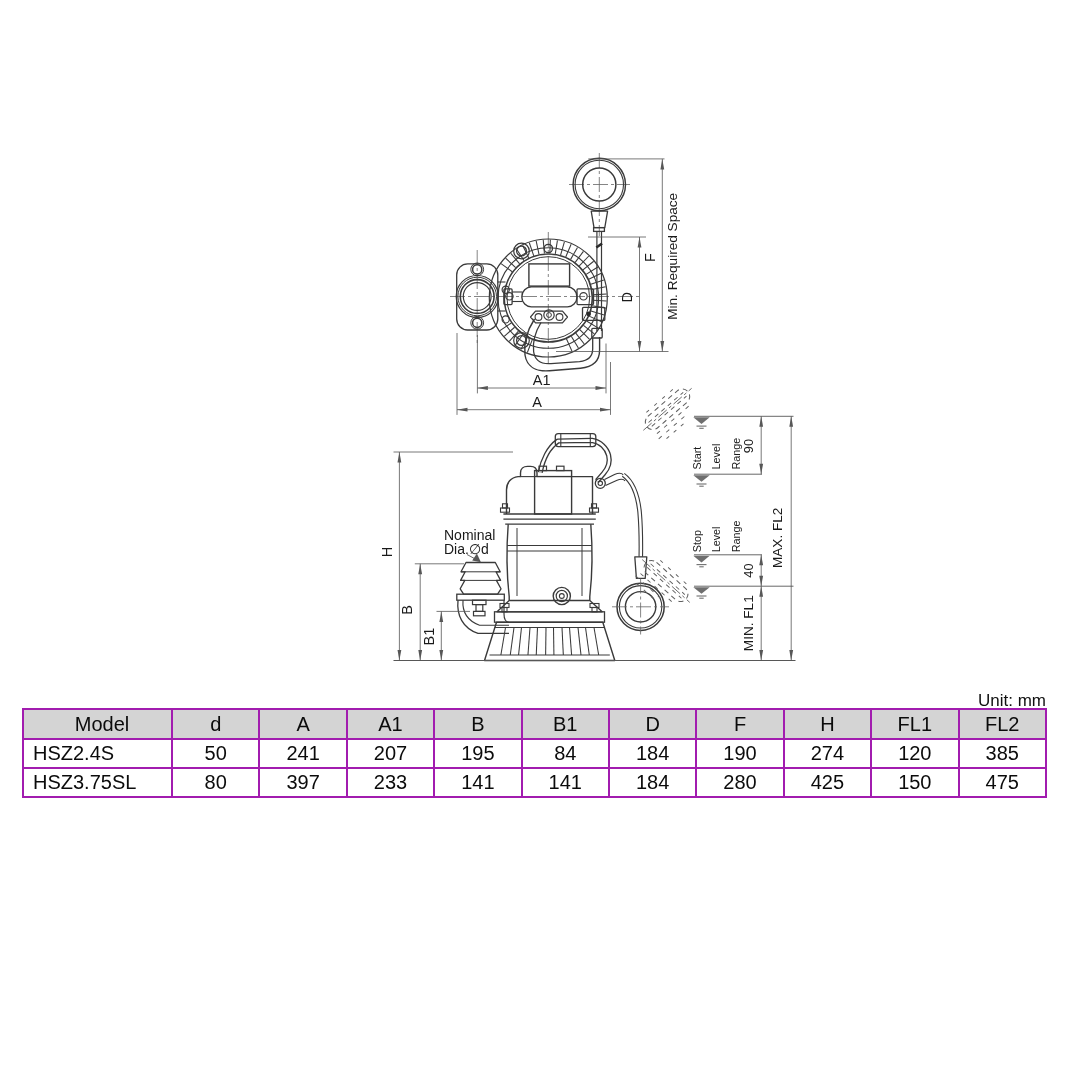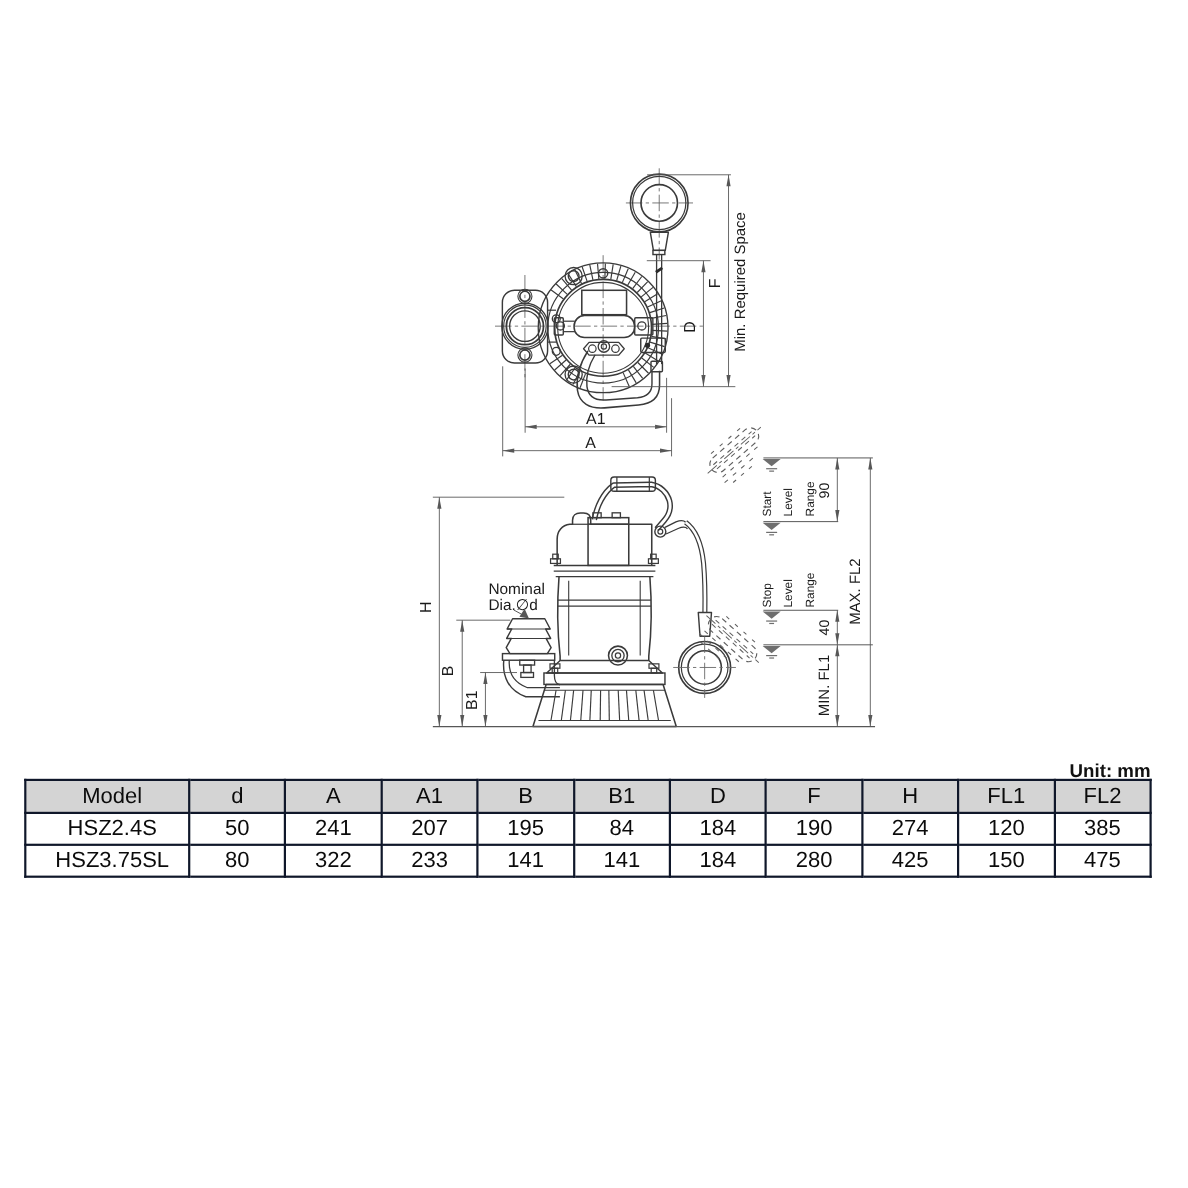--- a/index.html
+++ b/index.html
@@ -1,23 +1,23 @@
 <!DOCTYPE html>
 <html><head>
 <meta charset="utf-8">
 <style>
   html,body{margin:0;padding:0;background:#fff;}
   body{width:1080px;height:1080px;position:relative;font-family:"Liberation Sans",sans-serif;}
   #draw{position:absolute;left:0;top:0;}
-  .unit{position:absolute;top:691px;left:0;width:1046px;text-align:right;font-size:17px;color:#111;font-weight:bold;}
+  .unit{position:absolute;top:691px;left:0;width:1046px;text-align:right;font-size:17px;color:#111;}
   table.spec{position:absolute;top:708px;left:22px;width:1025px;border-collapse:collapse;table-layout:fixed;
     font-size:20px;color:#0b0b0b;}
-  table.spec td{border:2px solid #0f172a;height:27px;text-align:center;padding:0;line-height:27px;}
+  table.spec td{border:2px solid #a21caf;height:27px;text-align:center;padding:0;line-height:27px;}
   table.spec tr.hd td{background:#d4d4d4;height:28px;}
-  table.spec td.m{text-align:center;padding-left:9px;}
+  table.spec td.m{text-align:left;padding-left:9px;}
 </style>
 </head>
 <body>
 <svg id="draw" width="1080" height="1080" viewBox="0 0 1080 1080">
 <line x1="450" y1="296.5" x2="641" y2="296.5" stroke="#666" stroke-width="0.8" stroke-dasharray="15 3 3 3" stroke-linecap="butt"></line>
 <line x1="548.3" y1="232" x2="548.3" y2="364" stroke="#666" stroke-width="0.8" stroke-dasharray="15 3 3 3" stroke-linecap="butt"></line>
 <line x1="599.3" y1="153" x2="599.3" y2="236" stroke="#666" stroke-width="0.8" stroke-dasharray="15 3 3 3" stroke-linecap="butt"></line>
 <line x1="569" y1="184.5" x2="630" y2="184.5" stroke="#666" stroke-width="0.8" stroke-dasharray="15 3 3 3" stroke-linecap="butt"></line>
 <line x1="477.2" y1="250" x2="477.2" y2="344" stroke="#666" stroke-width="0.8" stroke-dasharray="15 3 3 3" stroke-linecap="butt"></line>
 <circle cx="599.3" cy="184.5" r="26.2" fill="none" stroke="#3a3a3a" stroke-width="1.45"></circle>
@@ -316,21 +316,21 @@
         <td>84</td>
         <td>184</td>
         <td>190</td>
         <td>274</td>
         <td>120</td>
         <td>385</td>
       </tr>
   <tr>
         <td class="m">HSZ3.75SL</td>
         <td>80</td>
-        <td>322</td>
+        <td>397</td>
         <td>233</td>
         <td>141</td>
         <td>141</td>
         <td>184</td>
         <td>280</td>
         <td>425</td>
         <td>150</td>
         <td>475</td>
       </tr>
 </tbody>

